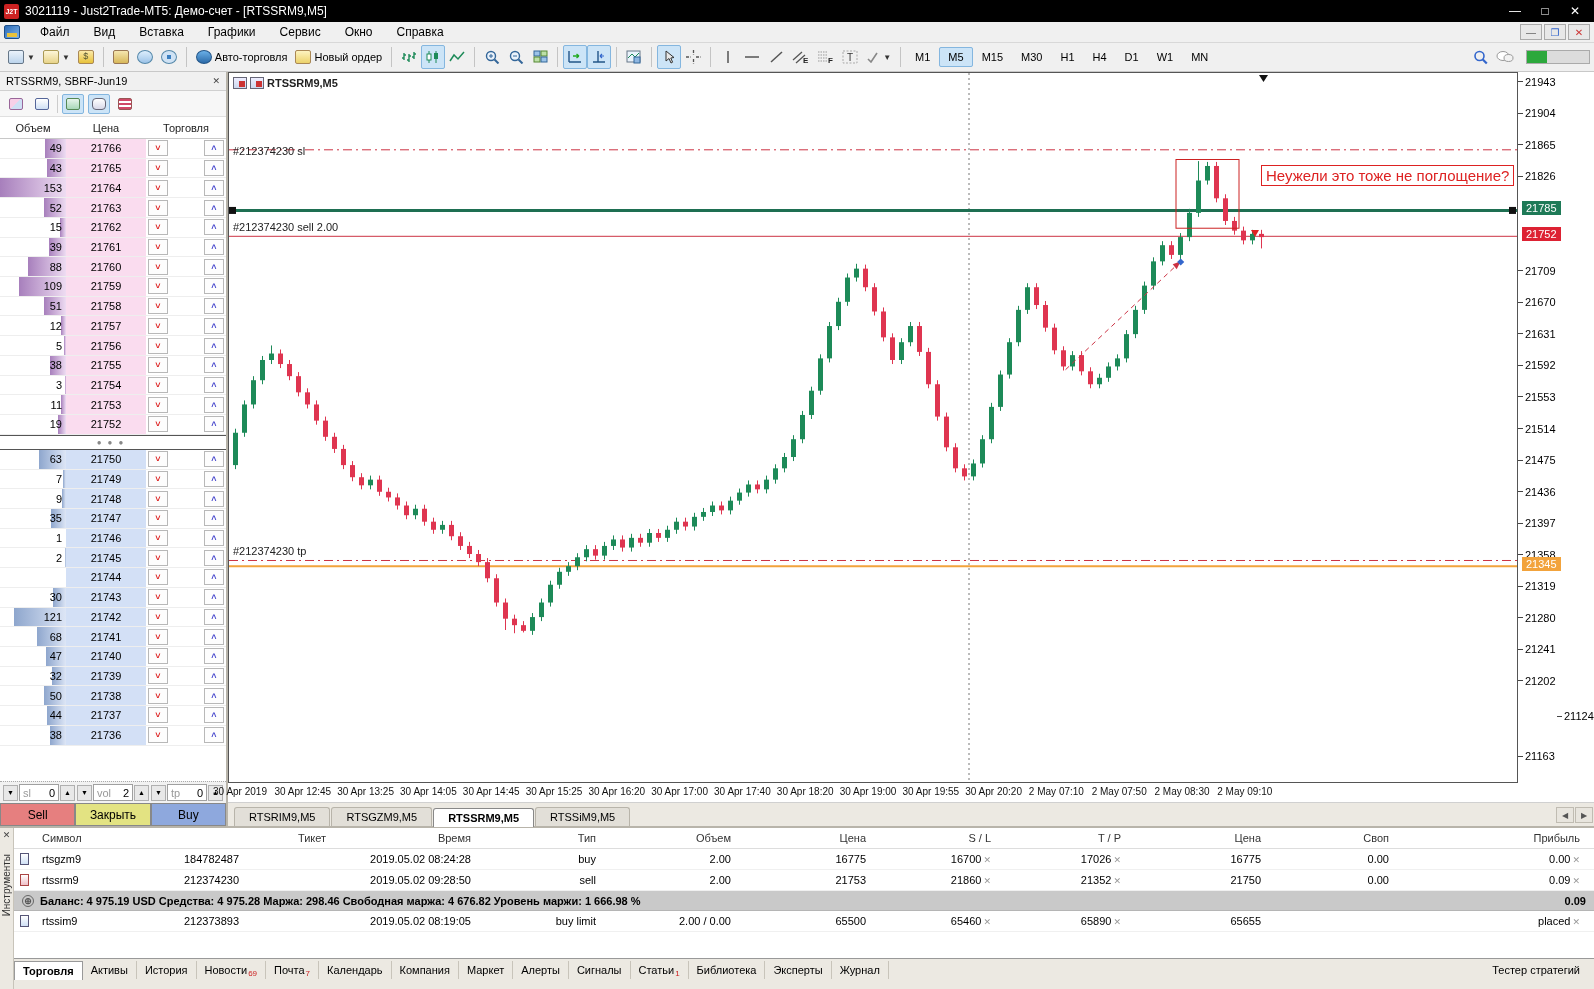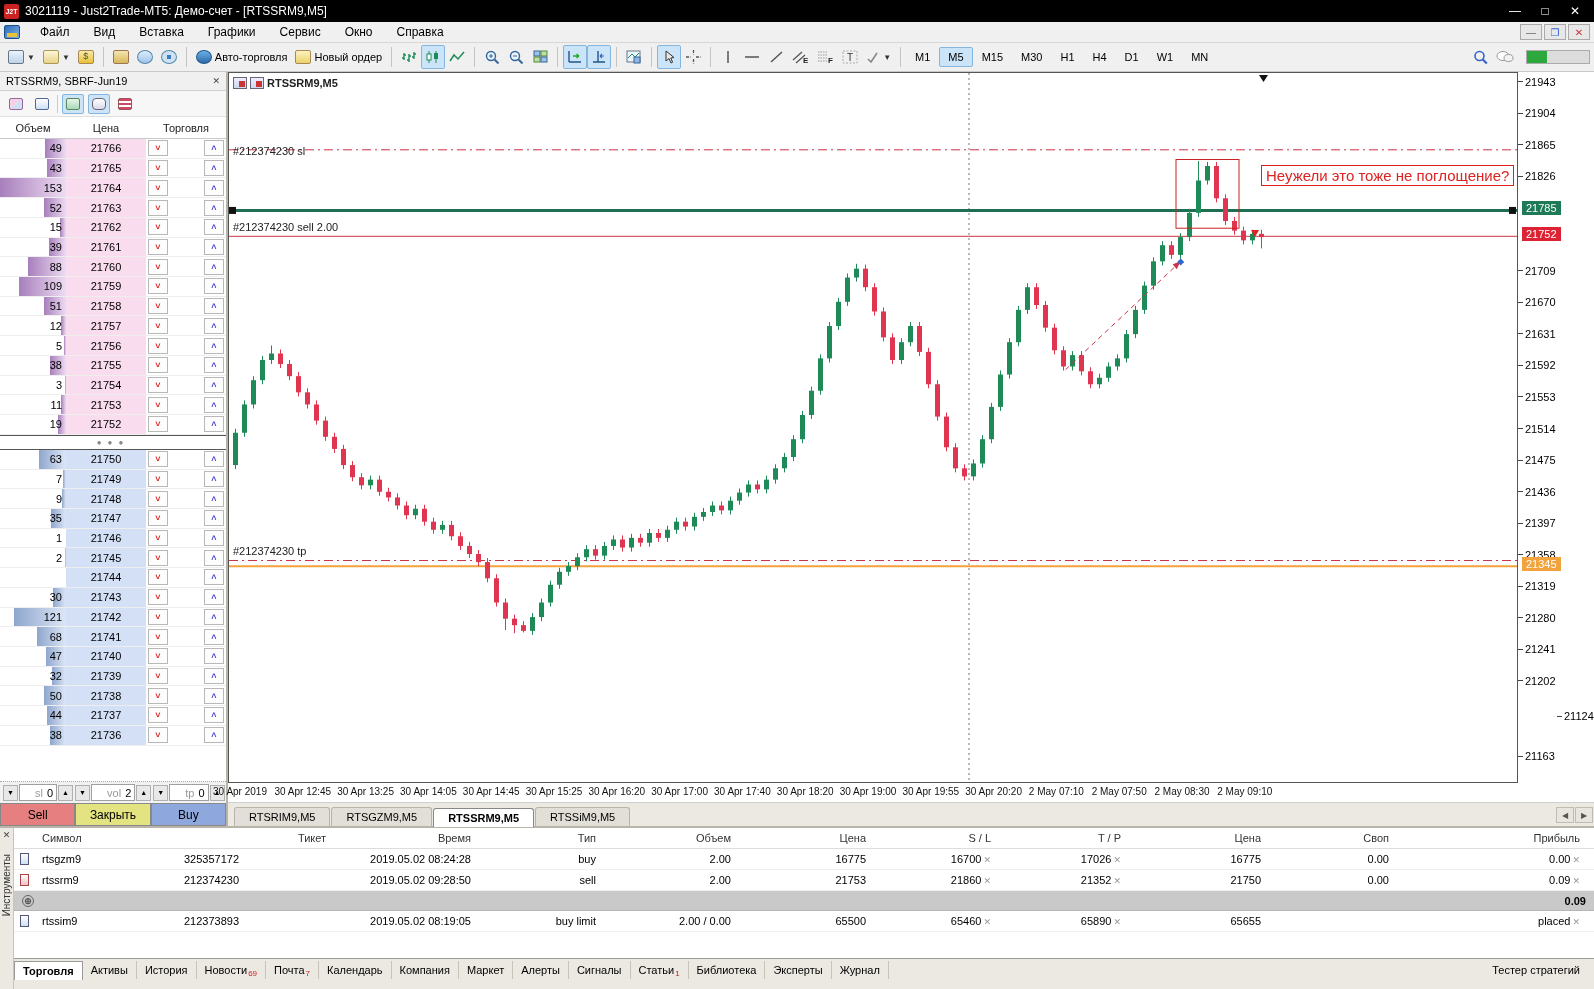--- a/index.html
+++ b/index.html
@@ -59,21 +59,21 @@
   .bid .vol-bar { background:linear-gradient(to right,#8ea6cd,#dde6f6); }
   .trade-cell { flex:1; display:flex; align-items:center; justify-content:space-between; padding:0 2px;}
   .tr-btn { width:20px; height:16px; border:1px solid #b8b8b8; background:#fdfdfd; display:flex; align-items:center; justify-content:center; font-size:9px; font-weight:bold;}
   .tr-sell { color:#d22; } .tr-buy { color:#44c; }
   .dom-sep { height:15px; display:flex; align-items:center; justify-content:center; border-top:1px solid #555; border-bottom:1px solid #555; color:#888; font-size:8px; letter-spacing:6px;}
   .dom-spacer { flex:1; }
   .dom-ctl { height:22px; display:flex; align-items:center; gap:2px; padding:0 3px; border-top:1px dotted #aaa; background:#f2f2f2;}
   .spin { display:flex; align-items:center; flex:1; gap:1px;}
   .sbtn { width:15px; height:16px; border:1px solid #b0b0b0; background:#e8e8e8; font-size:7px; display:flex; align-items:center; justify-content:center;}
   .sval { flex:1; height:17px; border:1px solid #a0a0a0; background:#fff; display:flex; align-items:center; padding:0 3px; gap:4px;}
-  .sval .lbl { color:#999;margin-left:12px; }
+  .sval .lbl { color:#999; }
   .sval .val { margin-left:auto; }
   .dom-btns { height:23px; display:flex; }
   .dbtn { flex:1; display:flex; align-items:center; justify-content:center; border:1px solid #888; font-size:12px;}
   .dbtn.sell { background:#e67f7f; }
   .dbtn.close { background:#e3e382; }
   .dbtn.buy { background:#8ea8dd; }
 
   
   .chartcol { flex:1; display:flex; flex-direction:column; background:#fff; }
   .plotrow { flex:0 0 711px; display:flex; position:relative; }
@@ -1104,21 +1104,21 @@
             <div class="r">T / P</div>
             <div class="r">Цена</div>
             <div class="r">Своп</div>
             <div class="r">Прибыль</div>
           </div>
           <div class="tb-grid">
             <div>
               <div class="rowicon"></div>
             </div>
             <div class="l" style="padding-left: 8px;">rtsgzm9</div>
-            <div class="l">325357172</div>
+            <div class="l">184782487</div>
             <div class="r">2019.05.02 08:24:28</div>
             <div class="r">buy</div>
             <div class="r">2.00</div>
             <div class="r">16775</div>
             <div class="r">16700<span class="xmark">✕</span></div>
             <div class="r">17026<span class="xmark">✕</span></div>
             <div class="r">16775</div>
             <div class="r">0.00</div>
             <div class="r">0.00<span class="xmark">✕</span></div>
           </div>
@@ -1133,20 +1133,21 @@
             <div class="r">2.00</div>
             <div class="r">21753</div>
             <div class="r">21860<span class="xmark">✕</span></div>
             <div class="r">21352<span class="xmark">✕</span></div>
             <div class="r">21750</div>
             <div class="r">0.00</div>
             <div class="r">0.09<span class="xmark">✕</span></div>
           </div>
           <div class="balrow">
             <div class="balicon">⊕</div>
+            <span>Баланс: 4 975.19 USD  Средства: 4 975.28  Маржа: 298.46  Свободная маржа: 4 676.82  Уровень маржи: 1 666.98 %</span>
             <div class="spacer"></div>
             <span>0.09</span>
           </div>
           <div class="tb-grid">
             <div>
               <div class="rowicon"></div>
             </div>
             <div class="l" style="padding-left: 8px;">rtssim9</div>
             <div class="l">212373893</div>
             <div class="r">2019.05.02 08:19:05</div>

